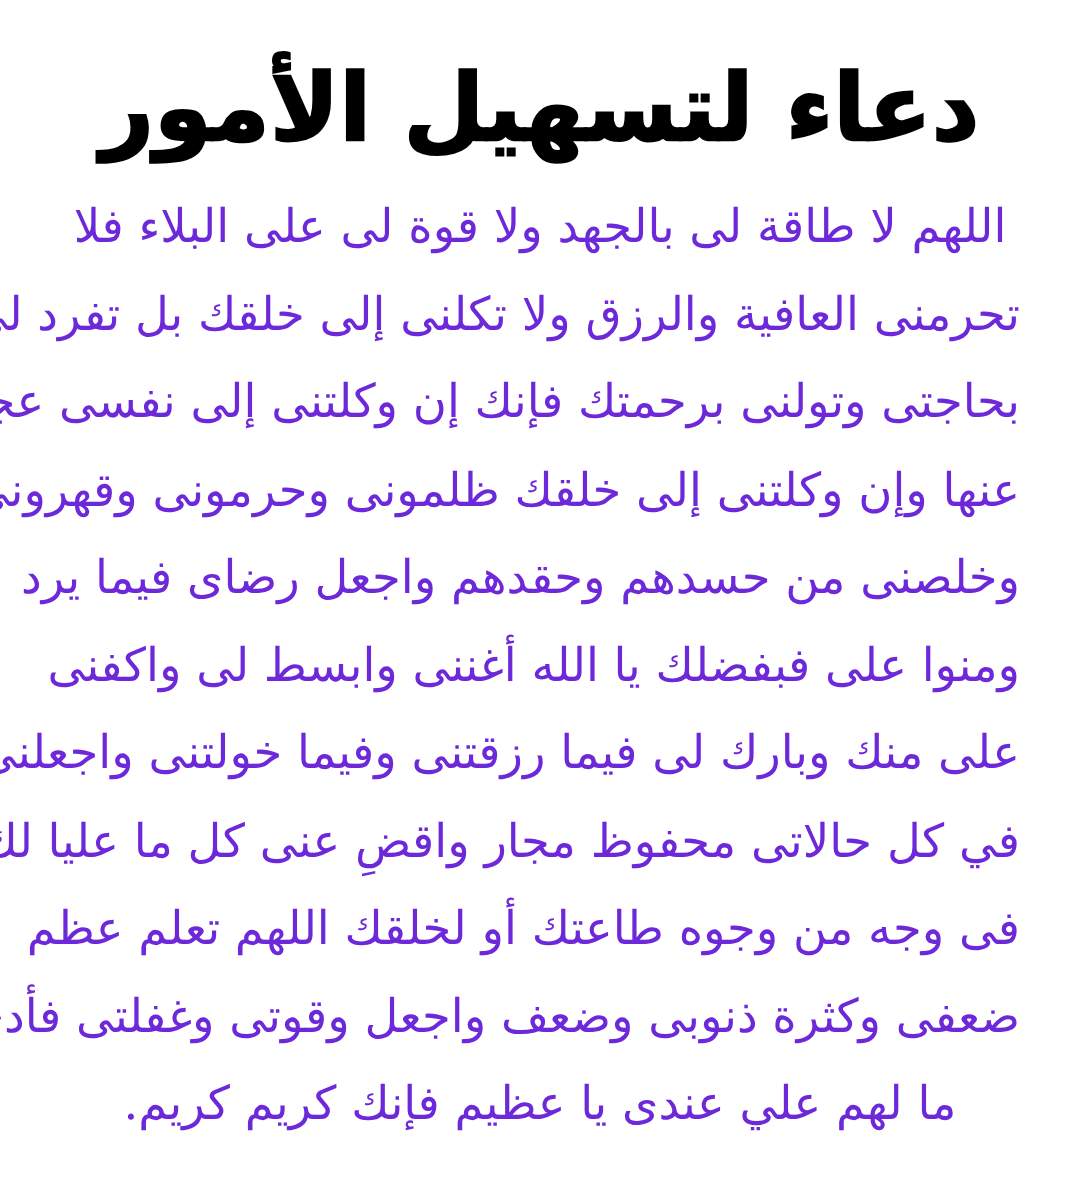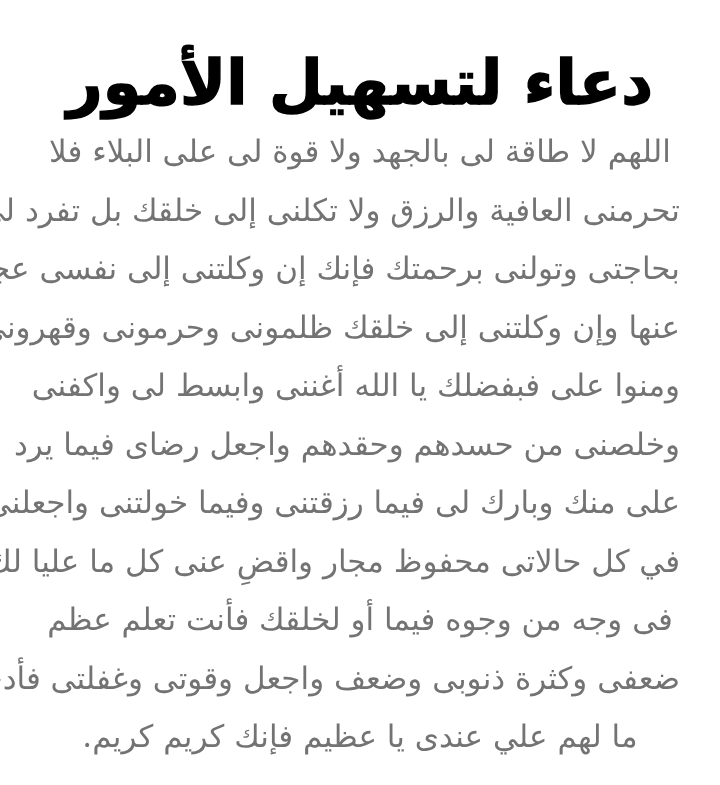--- a/index.html
+++ b/index.html
@@ -28,52 +28,51 @@
       left: 0;
       right: 0;
       top: 32px;
       text-align: center;
       font-family: "DejaVu Sans", sans-serif;
       font-weight: bold;
       font-size: 62px;
       line-height: 80px;
       letter-spacing: 0;
       color: #000;
-      margin-top: 11px;
       -webkit-text-stroke: 1.5px #000;
     }
     .body-text {
       position: absolute;
       left: 40px;
       right: 40px;
       top: 122px;
       text-align: center;
       font-family: "DejaVu Serif", serif;
       font-size: 31px;
-      color: #737373;
+      color: #6d28d9;
     }
     .line {
       display: block;
       height: 58.5px;
       line-height: 58.5px;
       white-space: nowrap;
     }
   </style>
 </head>
 <body>
 
 <div class="page">
   <div class="title">دعاء لتسهيل الأمور</div>
 
   <div class="body-text">
     <span class="line">اللهم لا طاقة لى بالجهد ولا قوة لى على البلاء فلا</span>
     <span class="line">تحرمنى العافية والرزق ولا تكلنى إلى خلقك بل تفرد لى</span>
     <span class="line">بحاجتى وتولنى برحمتك فإنك إن وكلتنى إلى نفسى عجزت</span>
     <span class="line">عنها وإن وكلتنى إلى خلقك ظلمونى وحرمونى وقهرونى</span>
+    <span class="line">وخلصنى من حسدهم وحقدهم واجعل رضاى فيما يرد</span>
     <span class="line">ومنوا على فبفضلك يا الله أغننى وابسط لى واكفنى</span>
-    <span class="line">وخلصنى من حسدهم وحقدهم واجعل رضاى فيما يرد</span>
     <span class="line">على منك وبارك لى فيما رزقتنى وفيما خولتنى واجعلنى</span>
     <span class="line">في كل حالاتى محفوظ مجار واقضِ عنى كل ما عليا لك</span>
-    <span class="line">فى وجه من وجوه فيما أو لخلقك فأنت تعلم عظم</span>
+    <span class="line">فى وجه من وجوه طاعتك أو لخلقك اللهم تعلم عظم</span>
     <span class="line">ضعفى وكثرة ذنوبى وضعف واجعل وقوتى وغفلتى فأدى</span>
     <span class="line">ما لهم علي عندى يا عظيم فإنك كريم كريم.</span>
   </div>
 </div>
 
 </body></html>

